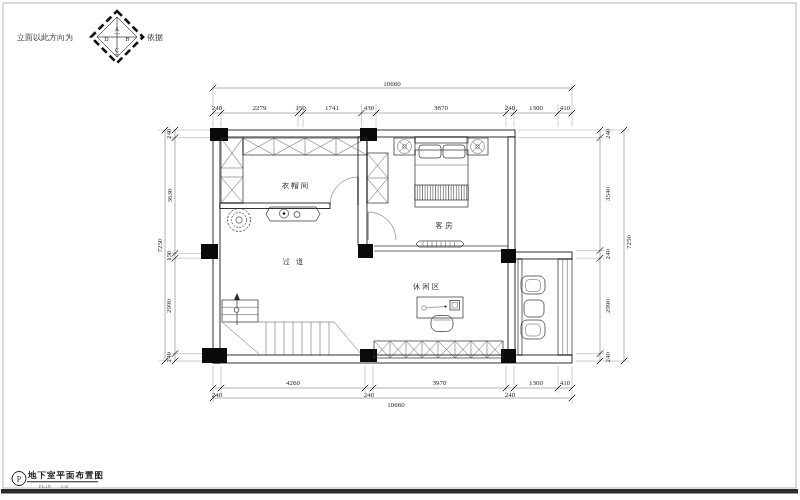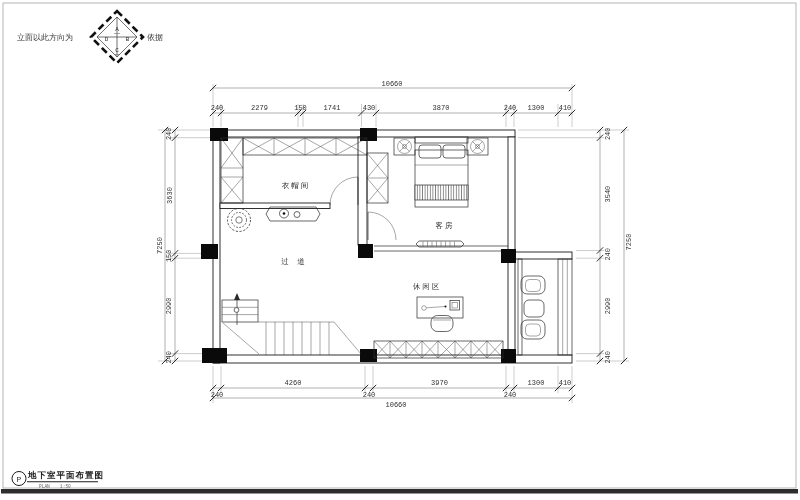--- a/index.html
+++ b/index.html
@@ -1,17 +1,17 @@
 <!DOCTYPE html>
 <html><head>
 <meta charset="utf-8">
 <style>
   html,body{margin:0;padding:0;background:#e8e8e8;}
   #stage{position:relative;width:800px;height:500px;background:#ffffff;overflow:hidden;
-         font-family:Liberation Mono, monospace;}
+         font-family:Liberation Serif, serif;}
   svg{position:absolute;left:0;top:0;}
   
   .w{fill:#ffffff;stroke:#1b1b1b;stroke-width:.9}
   .c{fill:#0a0a0a;stroke:none}
   .f{fill:none;stroke:#2a2a2a;stroke-width:.7}
   .fl{fill:none;stroke:#3a3a3a;stroke-width:.45}
   .d{stroke:#6e6e6e;stroke-width:.55;fill:none}
   .e{stroke:#9a9a9a;stroke-width:.5;fill:none}
   text.dt{font-size:7px;fill:#2f2f2f}
   text.rm{font-size:7.5px;fill:#2f2f2f;letter-spacing:2px}

